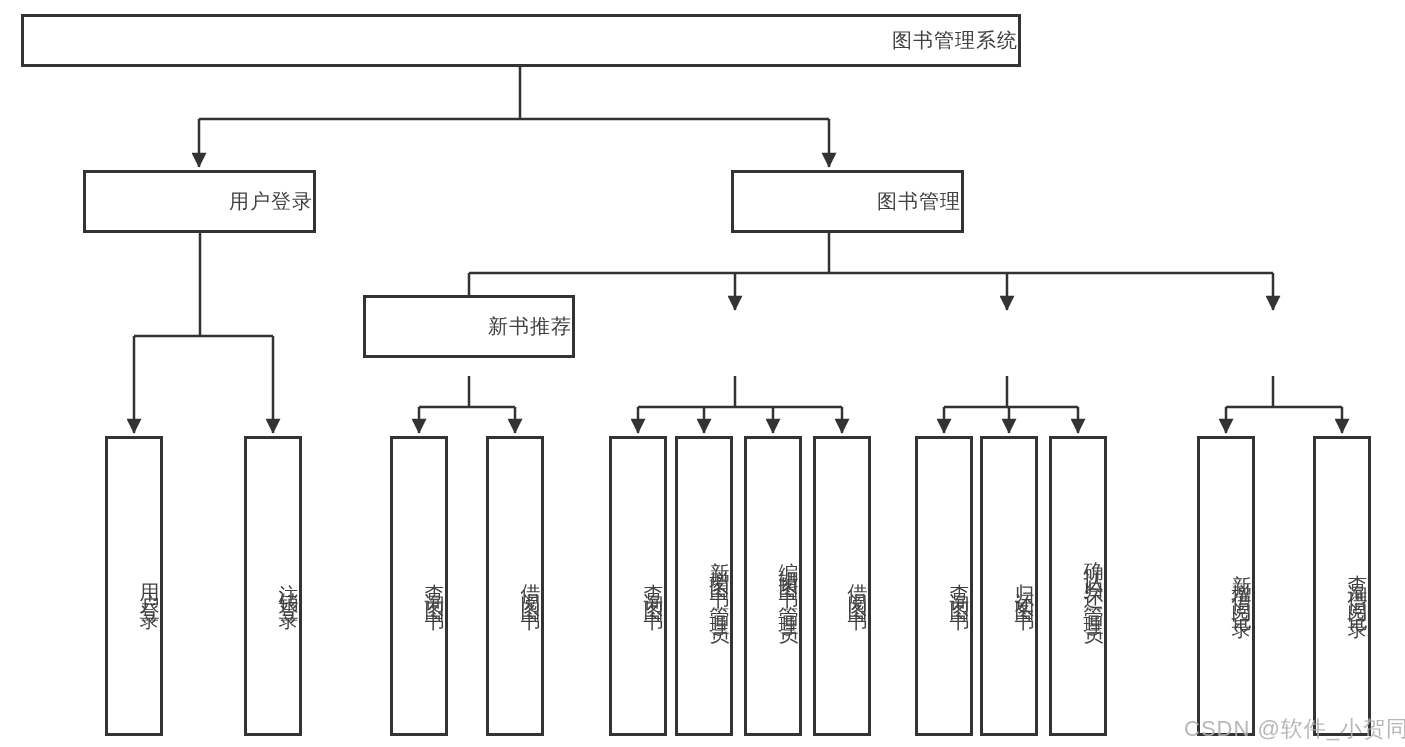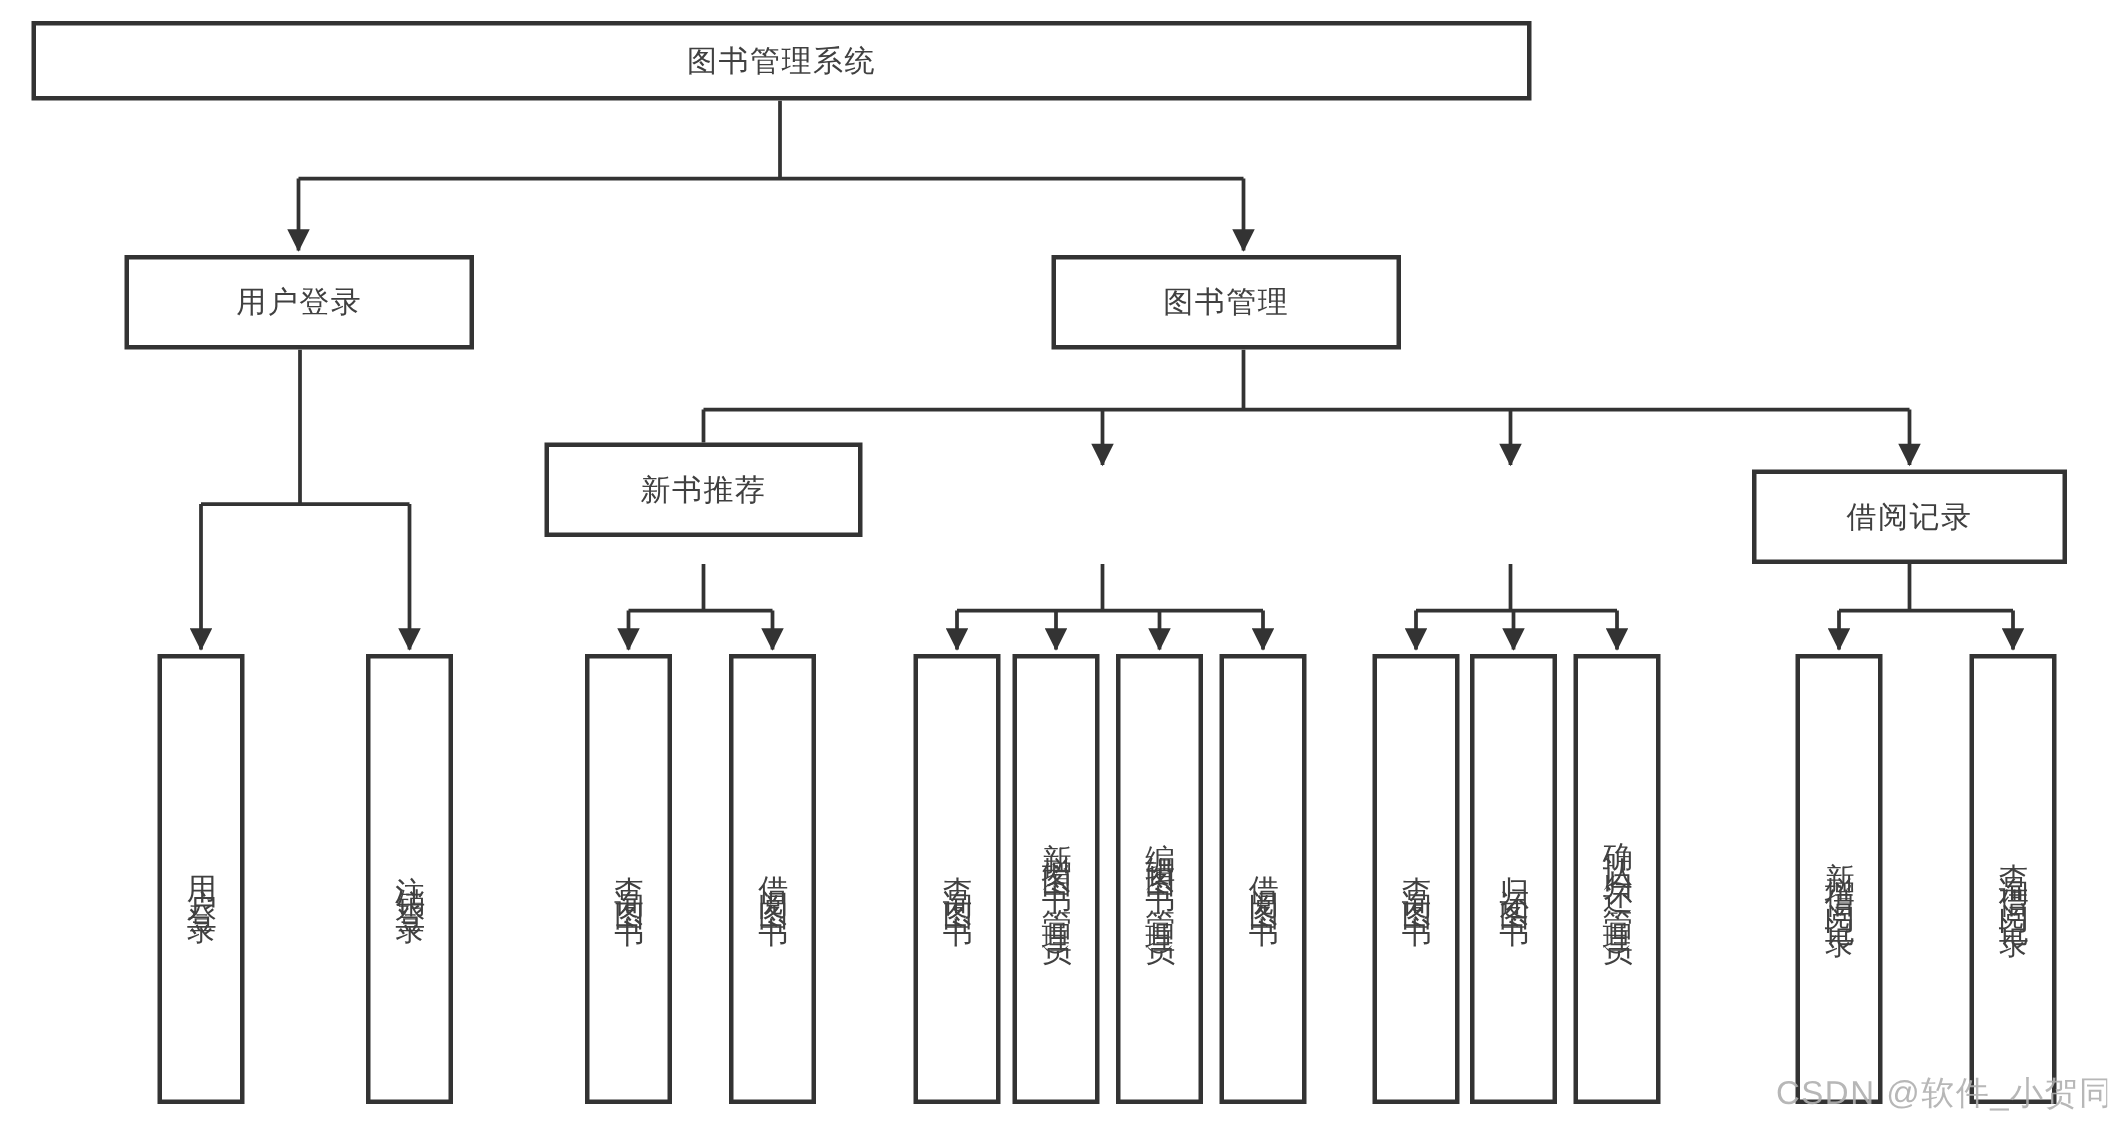--- a/index.html
+++ b/index.html
@@ -7,21 +7,21 @@
     position:relative;width:1405px;height:747px;background:var(--bg,#fff);
     font-family:"Liberation Sans","DejaVu Sans",sans-serif;color:var(--text,#404040);
     overflow:hidden;
   }
   .connectors{position:absolute;left:0;top:0;width:1405px;height:747px;pointer-events:none;}
   .connectors path{stroke:var(--line,#333);stroke-width:2.5;fill:none;}
   .connectors marker path{fill:var(--line,#333);stroke:none;}
   .box{
     position:absolute;box-sizing:border-box;background:var(--box-bg,#fff);
     border:3px solid var(--line,#333);
-    display:flex;align-items:center;justify-content:center;
+    display:flex;align-items:center;justify-content:flex-end;
   }
   .h-label{font-size:20px;letter-spacing:1px;white-space:nowrap;}
   .leaf{width:58px;height:300px;top:436px;}
   .v-label{
     writing-mode:vertical-rl;text-orientation:mixed;
     font-size:20px;letter-spacing:9px;line-height:1;white-space:nowrap;
   }
   .watermark{
     position:absolute;left:1184px;top:714px;font-size:22px;letter-spacing:1px;
     color:var(--watermark,#b0b0b0);opacity:.9;white-space:nowrap;z-index:5;
@@ -87,29 +87,26 @@
     </g>
   </svg>
 
   <div class="box" style="left:21px;top:14px;width:1000px;height:53px">
     <span class="h-label">图书管理系统</span>
   </div>
 
   <div class="box" style="left:83px;top:170px;width:233px;height:63px">
     <span class="h-label">用户登录</span>
   </div>
-  <div class="box" style="left:701px;top:170px;width:233px;height:63px">
+  <div class="box" style="left:731px;top:170px;width:233px;height:63px">
     <span class="h-label">图书管理</span>
   </div>
 
   <div class="box" style="left:363px;top:295px;width:212px;height:63px">
     <span class="h-label">新书推荐</span>
-  </div>
-  <div class="box" style="left:1168px;top:313px;width:210px;height:63px">
-    <span class="h-label">借阅记录</span>
   </div>
 
   <div class="box leaf" style="left:105px">
     <span class="v-label">用户登录</span>
   </div>
   <div class="box leaf" style="left:244px">
     <span class="v-label">注销登录</span>
   </div>
   <div class="box leaf" style="left:390px">
     <span class="v-label">查询图书</span>

